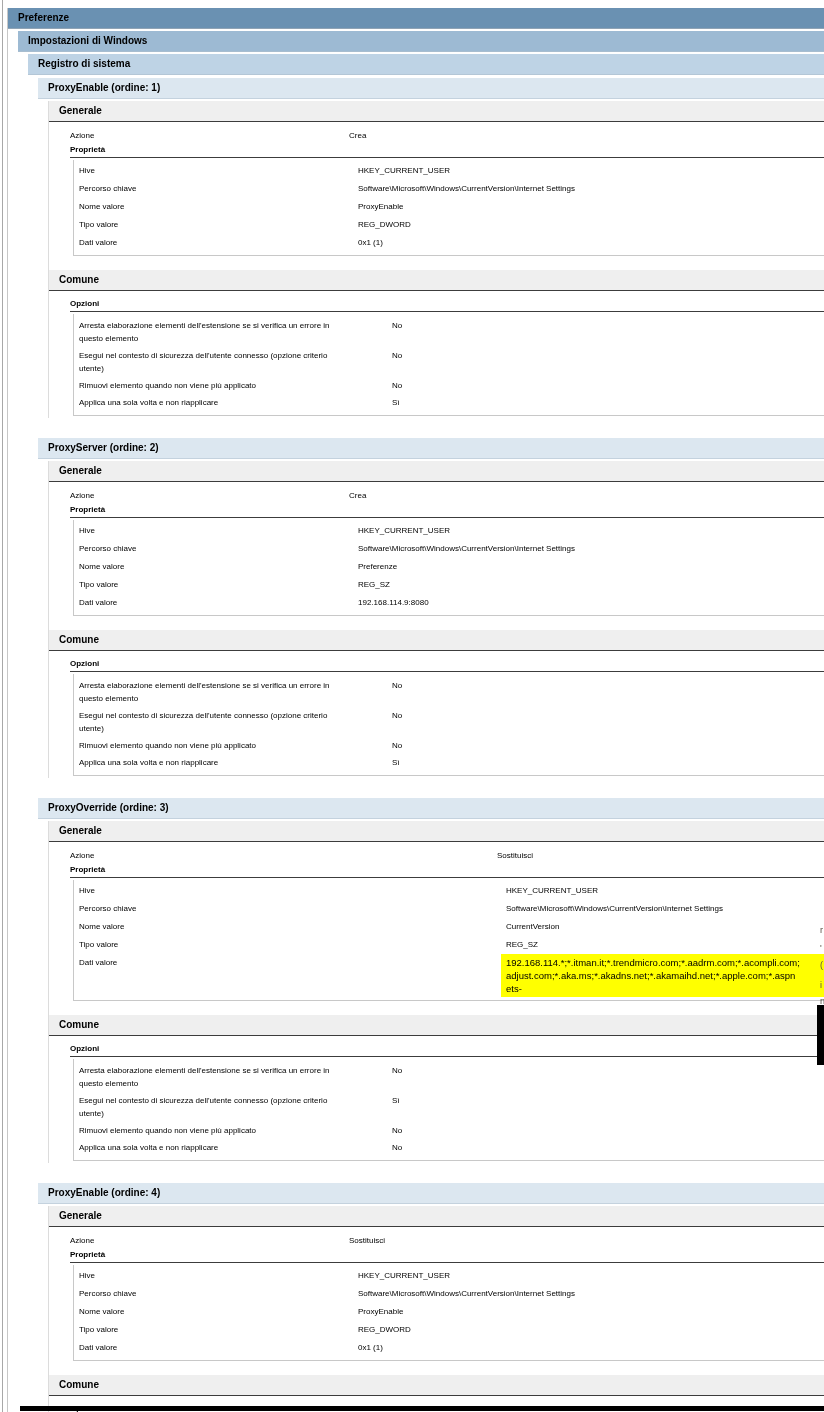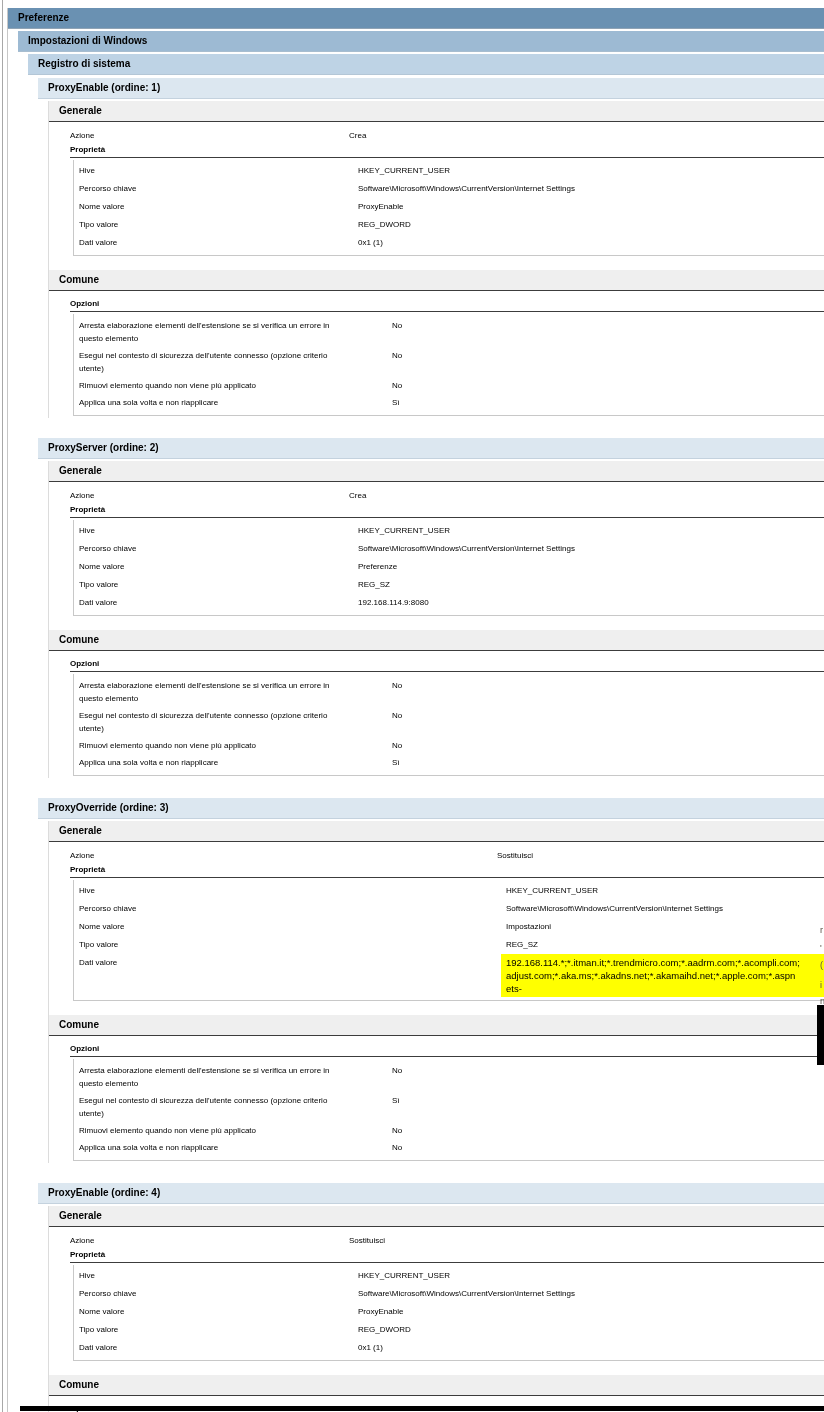--- a/index.html
+++ b/index.html
@@ -200,21 +200,21 @@
           <div class="prow">
             <span class="pl">Hive</span>
             <span class="pv">HKEY_CURRENT_USER</span>
           </div>
           <div class="prow">
             <span class="pl">Percorso chiave</span>
             <span class="pv">Software\Microsoft\Windows\CurrentVersion\Internet Settings</span>
           </div>
           <div class="prow">
             <span class="pl">Nome valore</span>
-            <span class="pv">Impostazioni</span>
+            <span class="pv">CurrentVersion</span>
           </div>
           <div class="prow">
             <span class="pl">Tipo valore</span>
             <span class="pv">REG_SZ</span>
           </div>
           <div class="prow">
             <span class="pl">Dati valore</span>
 
             <span class="value-highlight" style="display: block;">
               <div>192.168.114.*;*.itman.it;*.trendmicro.com;*.aadrm.com;*.acompli.com;</div>

